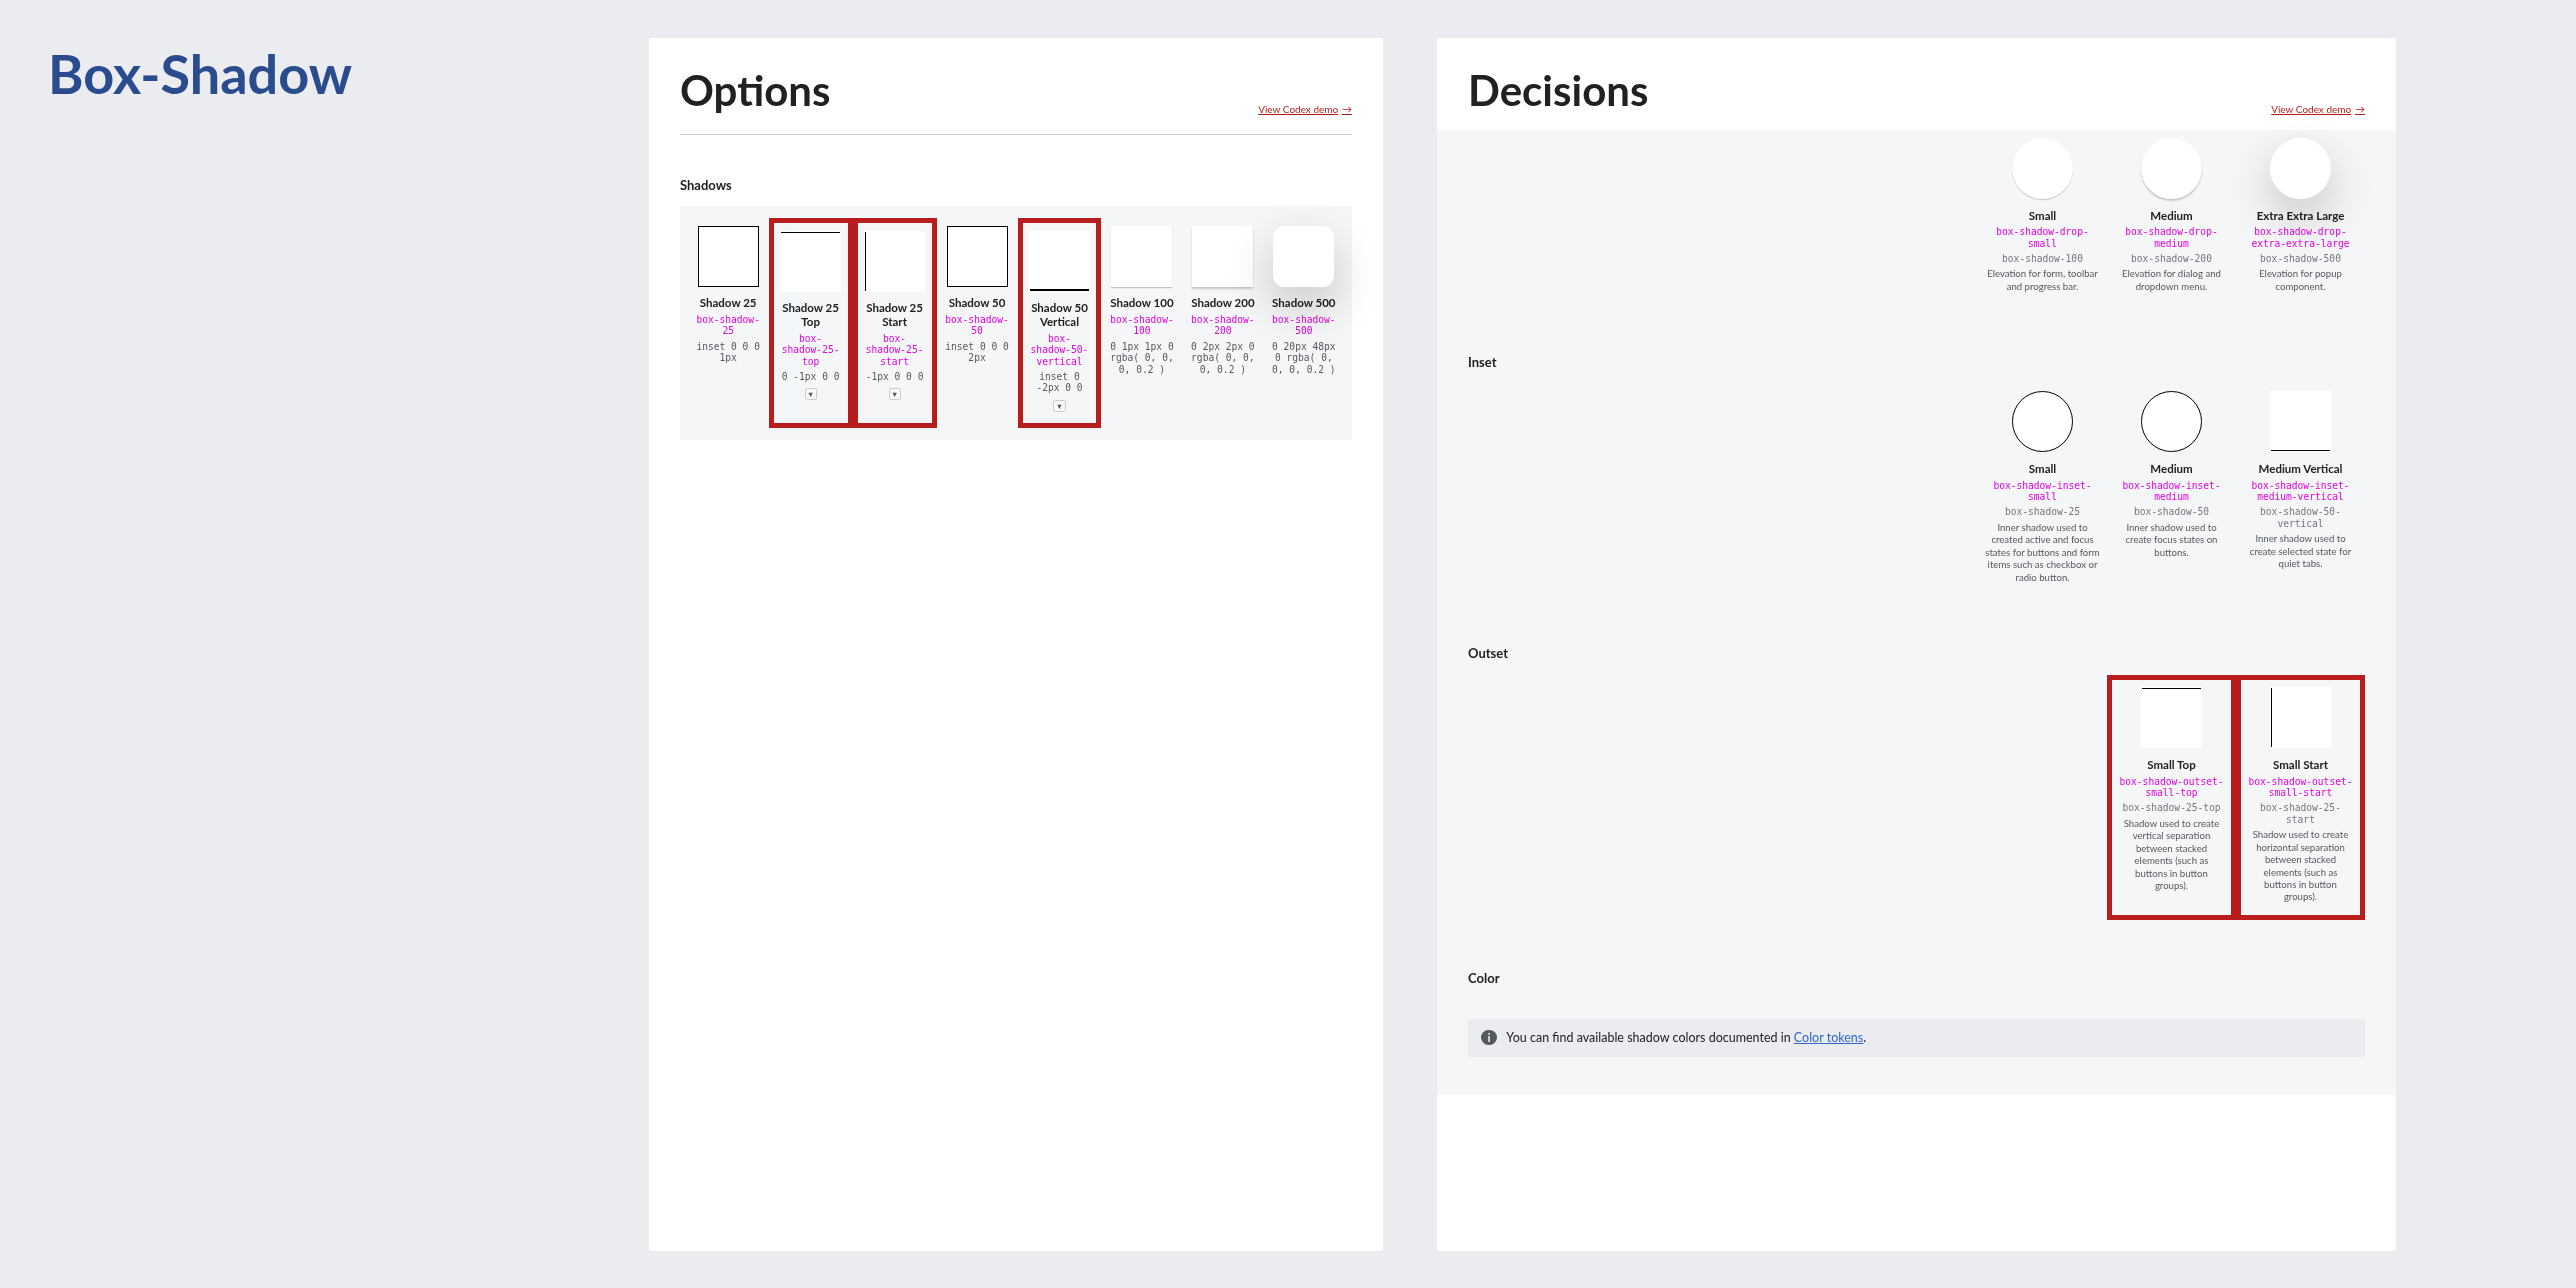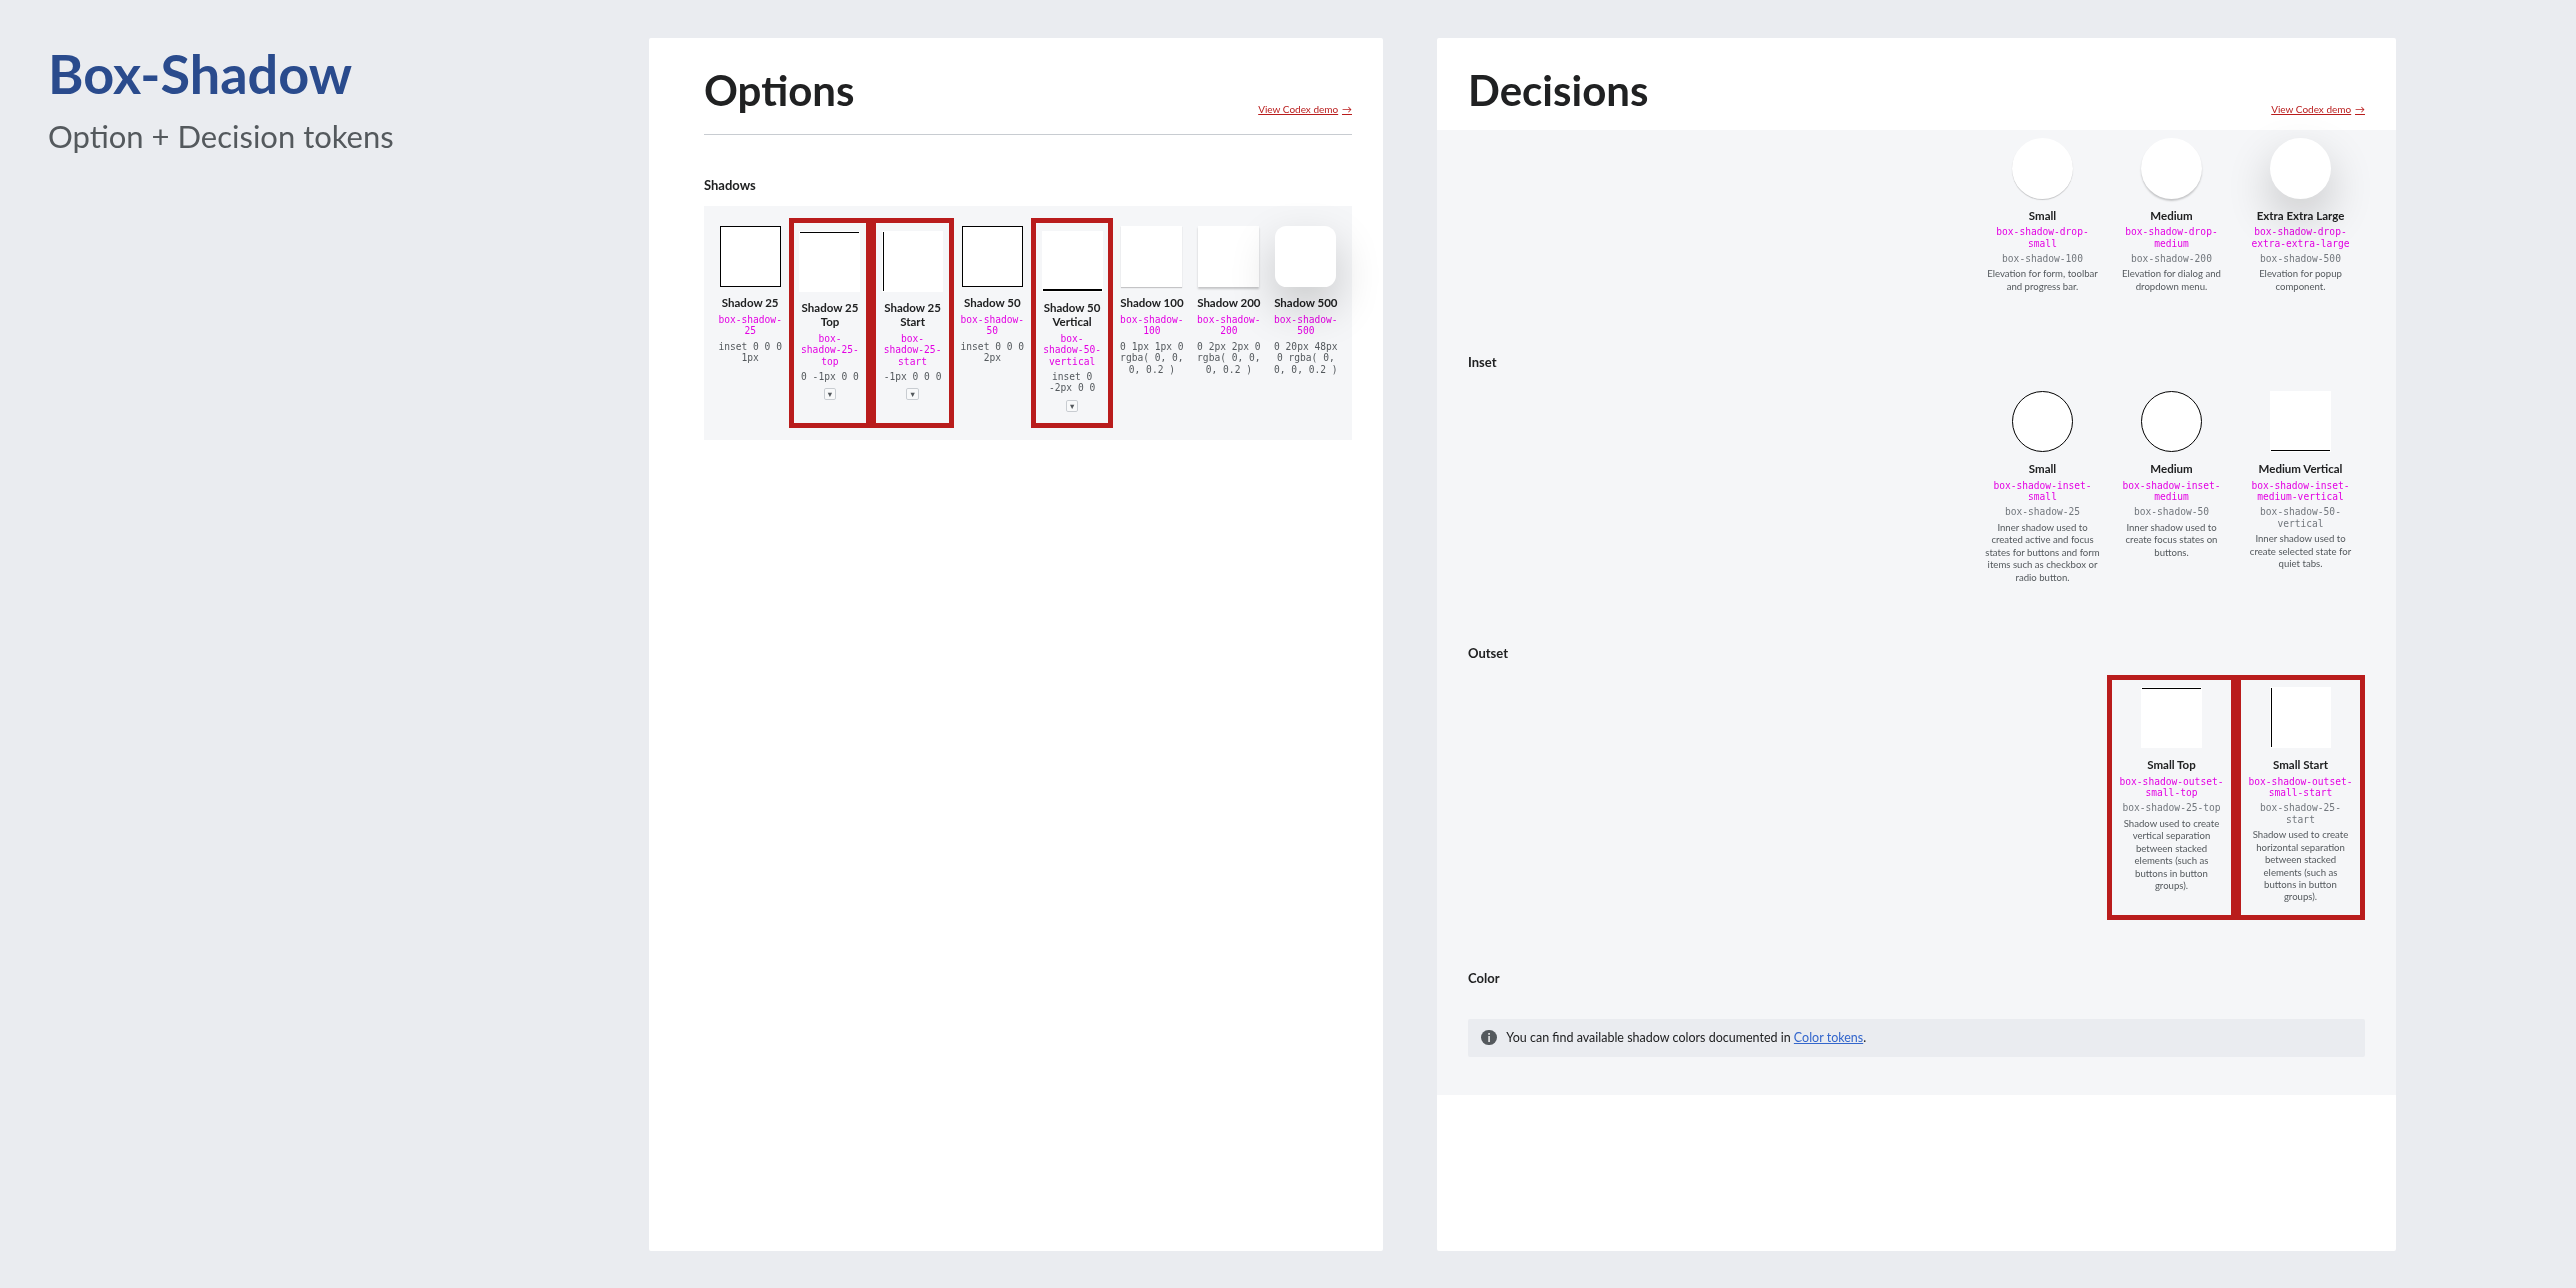--- a/index.html
+++ b/index.html
@@ -2,21 +2,21 @@
 <html><head>
 <meta charset="utf-8">
 <style>
   * { box-sizing: border-box; margin: 0; padding: 0; }
   body { font-family: -apple-system, BlinkMacSystemFont, "Segoe UI", Lato, Helvetica, Arial, sans-serif; background: #eaecf0; color: #202122; }
   .canvas { width: 2576px; height: 1289px; padding: 38px 48px; display:flex; gap:54px; }
   .left-col { width: 547px; padding-top:5.8px;}
   .title-main { color:#2a4b8d; font-size:54px; font-weight:700; line-height:1.1;}
   .subtitle-main { color:#54595d; font-size:31px; font-weight:400; margin-top:13.4px;}
   .panel { background:#fff; border-radius:1.9px; }
-  .options-panel { width:734px; min-height:794px;padding-left:24px; }
+  .options-panel { width:734px; min-height:794px; }
   .decisions-panel { width:959px; }
   .panel-header { display:flex; justify-content:space-between; align-items:flex-end; padding:27px 31px 15.3px 31px; }
   .panel-header h1 { font-size:42px; font-weight:700; }
   .codex-link { font-size:10px; color:#b91c1c; text-decoration:underline; display:flex; align-items:center; gap:3.8px; cursor:pointer; }
   .codex-link .arrow { text-decoration:none; }
   .hr { border:none; border-top:1px solid #c8ccd1; margin:3.8px 31px 0 31px; }
   .section-label { font-size:13px; font-weight:700; padding:42px 31px 13.4px 31px; color:#202122;}
   .decisions-panel .section-label { padding-left:31px; }
   .decisions-body { background:#f5f6f8; padding-bottom:38px; }
   .swatch-row { display:flex; background:#f5f6f8; margin:0 31px; padding:11.5px 7.7px 11.5px 7.7px; gap:0; }
@@ -42,21 +42,20 @@
   .info-icon{ width:15.3px;height:15.3px;border-radius:50%;background:#54595d;color:#fff;font-size:10.5px;font-weight:700;display:flex;align-items:center;justify-content:center;}
   .info-banner a{ color:#36c; text-decoration:underline;}
 </style>
 </head>
 <body>
 
 <div class="canvas">
 
   <div class="left-col">
     <div class="title-main">Box-Shadow</div>
-    <div class="subtitle-main">Option + Decision tokens</div>
   </div>
 
   <div class="panel options-panel">
     <div class="panel-header">
       <h1>Options</h1>
       <a class="codex-link">
         <span>View Codex demo</span>
         <span class="arrow">→</span>
       </a>
     </div>

